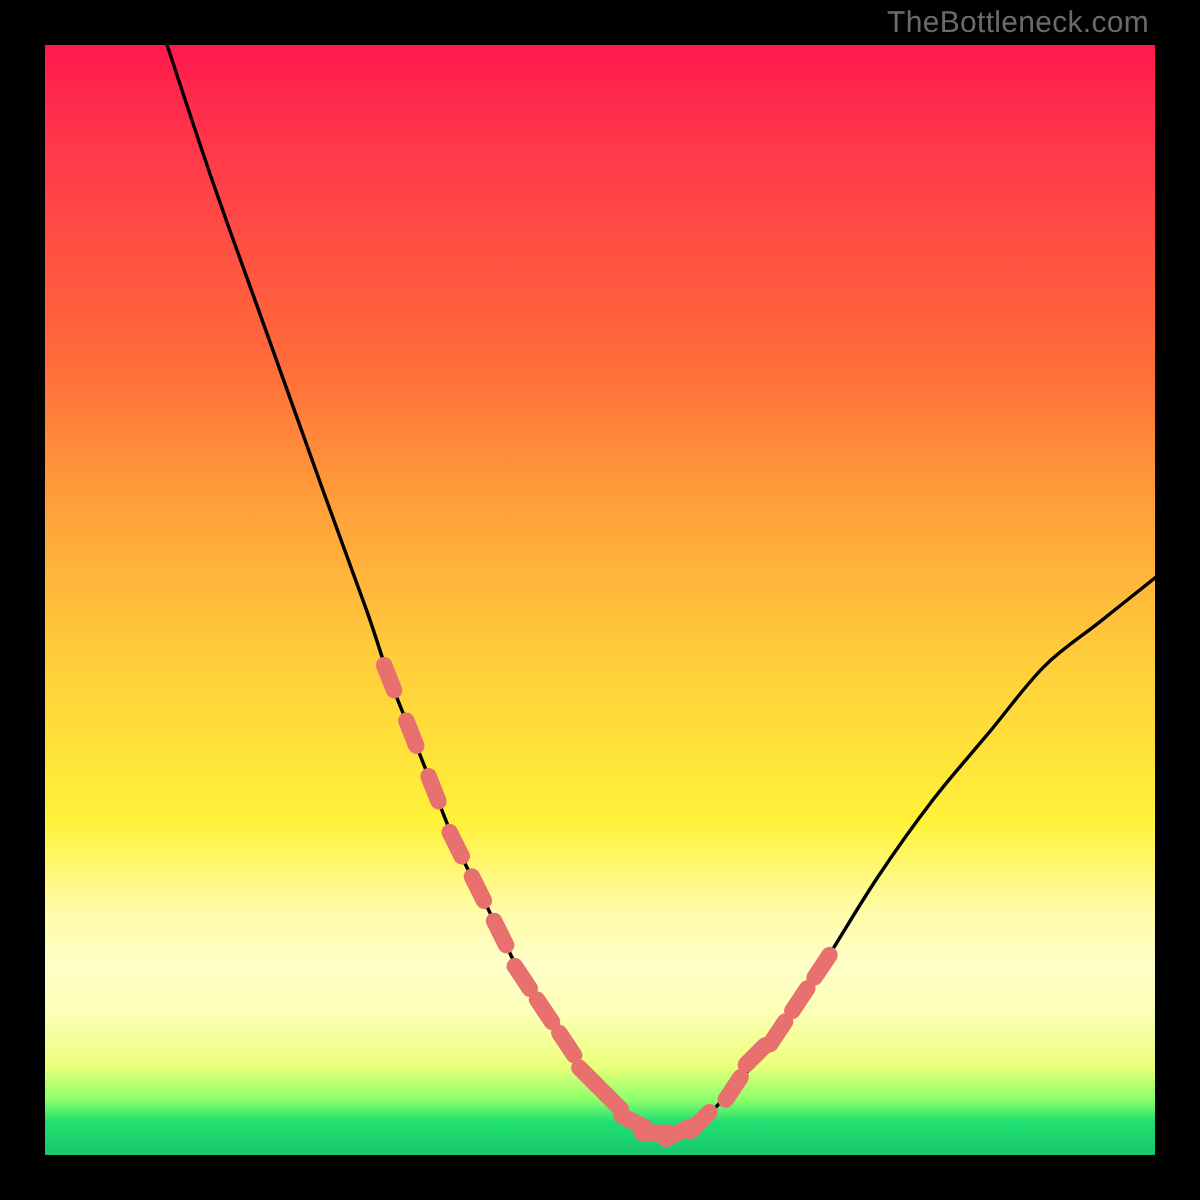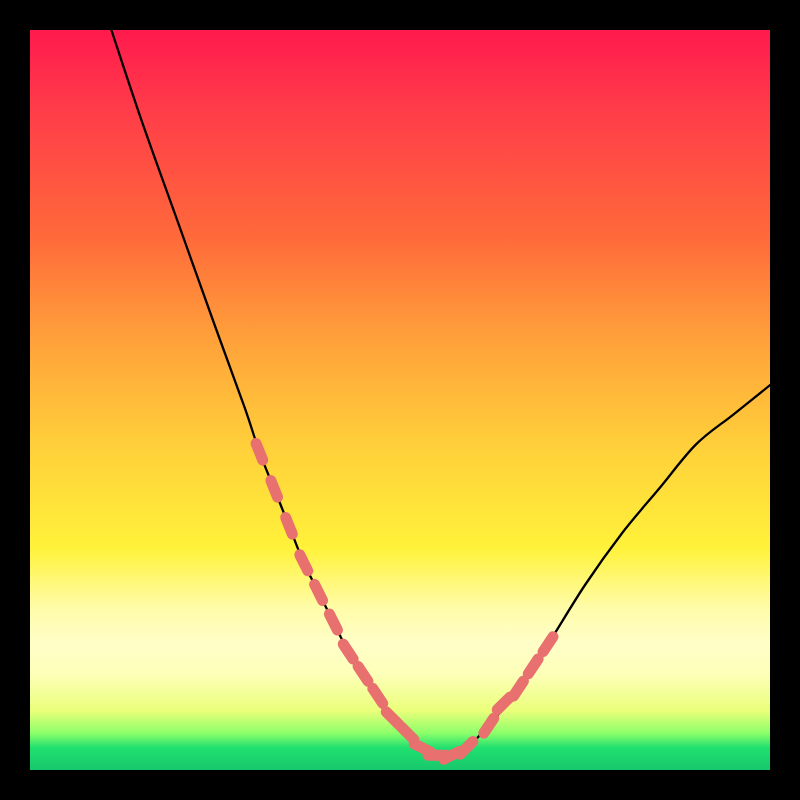--- a/index.html
+++ b/index.html
@@ -86,13 +86,14 @@
           <line x1="413.75" y1="729.22" x2="429.85" y2="721.18" stroke="#e8716f" stroke-width="11" stroke-linecap="round"></line>
           <line x1="430.24" y1="724.16" x2="442.96" y2="711.44" stroke="#e8716f" stroke-width="11" stroke-linecap="round"></line>
           <line x1="453.81" y1="703.09" x2="463.79" y2="688.11" stroke="#e8716f" stroke-width="11" stroke-linecap="round"></line>
           <line x1="467.24" y1="679.76" x2="479.96" y2="667.04" stroke="#e8716f" stroke-width="11" stroke-linecap="round"></line>
           <line x1="483.41" y1="666.09" x2="493.39" y2="651.11" stroke="#e8716f" stroke-width="11" stroke-linecap="round"></line>
           <line x1="498.21" y1="643.89" x2="508.19" y2="628.91" stroke="#e8716f" stroke-width="11" stroke-linecap="round"></line>
           <line x1="522.99" y1="606.71" x2="513.01" y2="621.69" stroke="#e8716f" stroke-width="11" stroke-linecap="round"></line>
         </g>
     </svg>
   </div>
+  <div class="watermark">TheBottleneck.com</div>
 </div>
 
 </body></html>

